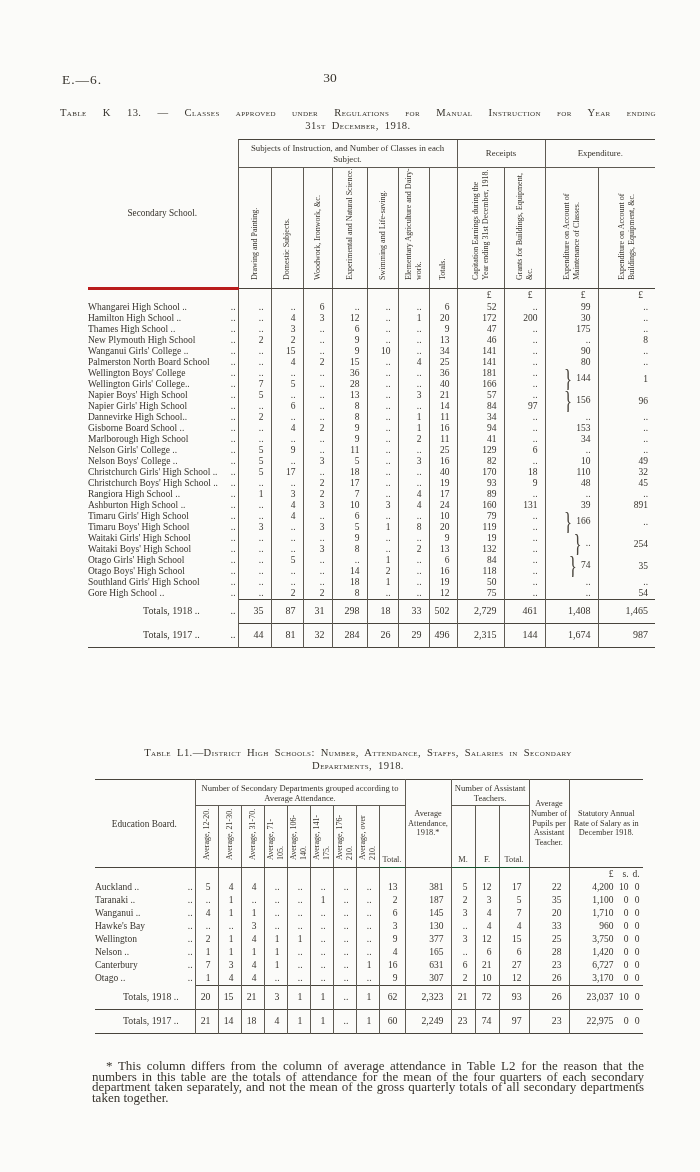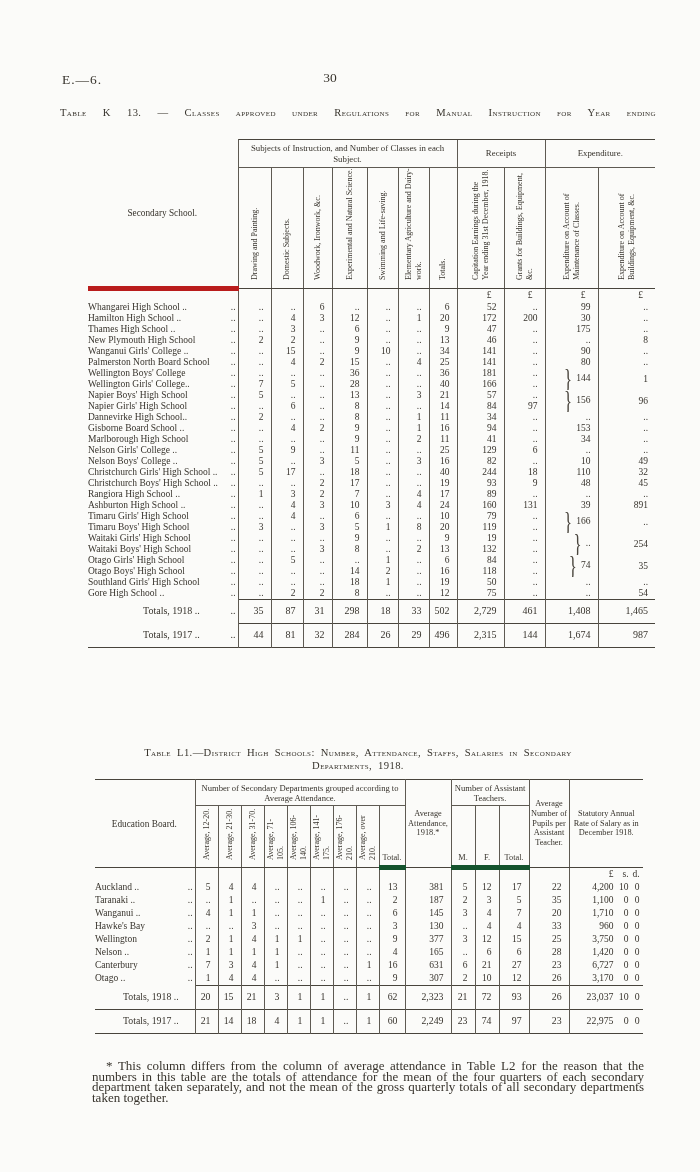--- a/index.html
+++ b/index.html
@@ -20,42 +20,42 @@
 
   table { border-collapse:collapse; table-layout:fixed; }
   td, th { overflow:hidden; white-space:nowrap; font-weight:normal; }
   td + td, th + th { border-left:1px solid #5e5a52; }
   .name-cell { border-right:1px solid #5e5a52; text-align:left; padding:0 3px 0 2px; }
   .nm { float:left; } .ldr { float:right; padding-right:2px; }
 
   
   .k13 { position:absolute; top:139px; left:88px; width:567px; border-bottom:1px solid #48443c; }
   .k13 thead th.grp { border-top:1px solid #48443c; border-bottom:1px solid #5e5a52; font-size:8.8px; line-height:10.5px; padding:3px 2px; text-align:center; vertical-align:middle; white-space:normal; }
-  .k13 thead th.corner { border-top:none; border-bottom:5px solid #b91c1c; vertical-align:middle; text-align:center; font-size:9.3px; }
+  .k13 thead th.corner { border-top:none; border-bottom:3px solid #b91c1c; vertical-align:middle; text-align:center; font-size:9.3px; }
   .k13 thead th.vcell { border-bottom:1px solid #48443c; vertical-align:bottom; padding:0 0 4px 0; text-align:center; }
   .vtext { writing-mode:vertical-rl; transform:rotate(180deg); font-size:8px; line-height:9.5px; white-space:normal; display:inline-block; text-align:left; }
   .k13 .vtext { height:112px; }
   .k13 tbody td { font-size:9.5px; line-height:11px; padding:0; }
   .num { text-align:right; padding-right:7px !important; }
   .k13 .units-row td { line-height:13px; font-size:9.5px; }
   .k13 .units-row .unit { padding-right:12px !important; }
   .pair { vertical-align:middle; }
   .brace { display:inline-block; font-size:17px; transform:scaleY(1.55); margin-right:4px; vertical-align:middle; color:#4a463e; }
   .totals-row td { border-top:1px solid #48443c; font-size:10px !important; line-height:12px !important; padding-top:5px !important; padding-bottom:6px !important;margin-top:10px; }
   .totals-row td.name-cell { border-top:none; }
   .totals-name { padding-left:55px !important; }
 
   
   .l1tbl { position:absolute; top:779px; left:95px; width:548px; border-top:1px solid #48443c; border-bottom:1px solid #48443c; }
   .l1tbl thead th { white-space:normal; }
   .l1tbl thead th.grp { border-bottom:1px solid #5e5a52; font-size:8.6px; line-height:10px; padding:3px 2px 2px; text-align:center; vertical-align:middle; }
   .l1tbl thead th.corner { vertical-align:middle; text-align:center; font-size:9.3px; border-bottom:1px solid #48443c; }
   .l1tbl thead th.mid { vertical-align:middle; text-align:center; font-size:8.3px; line-height:9.8px; padding:2px 1px; border-bottom:1px solid #48443c; }
   .l1tbl thead th.vcell { border-bottom:1px solid #48443c; vertical-align:bottom; padding:0 0 3px 0; text-align:center; }
-  .l1tbl thead th.hsm { border-bottom:5px solid #14532d; vertical-align:bottom; text-align:center; font-size:8.3px; padding-bottom:3px; }
+  .l1tbl thead th.hsm { border-bottom:1px solid #14532d; vertical-align:bottom; text-align:center; font-size:8.3px; padding-bottom:3px; }
   .l1tbl .vtext { height:54px; }
   .l1tbl tbody td { font-size:9.5px; line-height:13px; padding:0; }
   .l1tbl .units-row td { line-height:13px; }
   .salary { padding:0 4px 0 0 !important; text-align:right; }
   .sal-p { display:inline-block; width:44px; text-align:right; }
   .sal-s { display:inline-block; width:15px; text-align:right; }
   .sal-d { display:inline-block; width:11px; text-align:right; }
   .l1tbl .totals-row td { font-size:9.8px !important; }
   .l1tbl .totals-last td.name-cell { border-top:1px solid #48443c; }
   .l1tbl .totals-name { padding-left:28px !important; }
@@ -65,20 +65,21 @@
 </head>
 <body>
 
 <div class="page">
 
   <div class="doccode">E.—6.</div>
   <div class="pagenum">30</div>
 
   <div class="tbl-title" id="k13-title">
     <span class="l1">Table K 13. — Classes approved under Regulations for Manual Instruction for Year ending</span>
+    <span class="l2">31st December, 1918.</span>
   </div>
 
   <table class="k13">
     <colgroup>
       <col style="width:150px">
         <col style="width:33px">
         <col style="width:32px">
         <col style="width:29px">
       <col style="width:35px">
         <col style="width:31px">
@@ -383,21 +384,21 @@
             <span class="nm">Christchurch Girls' High School ..</span>
             <span class="ldr">..</span>
           </td>
           <td class="num">5</td>
           <td class="num">17</td>
           <td class="num">..</td>
           <td class="num">18</td>
           <td class="num">..</td>
           <td class="num">..</td>
           <td class="num">40</td>
-          <td class="num">244</td>
+          <td class="num">170</td>
           <td class="num">18</td>
           <td class="num">110</td>
           <td class="num">32</td>
         </tr>
         <tr>
           <td class="name-cell">
             <span class="nm">Christchurch Boys' High School ..</span>
             <span class="ldr">..</span>
           </td>
           <td class="num">..</td>

